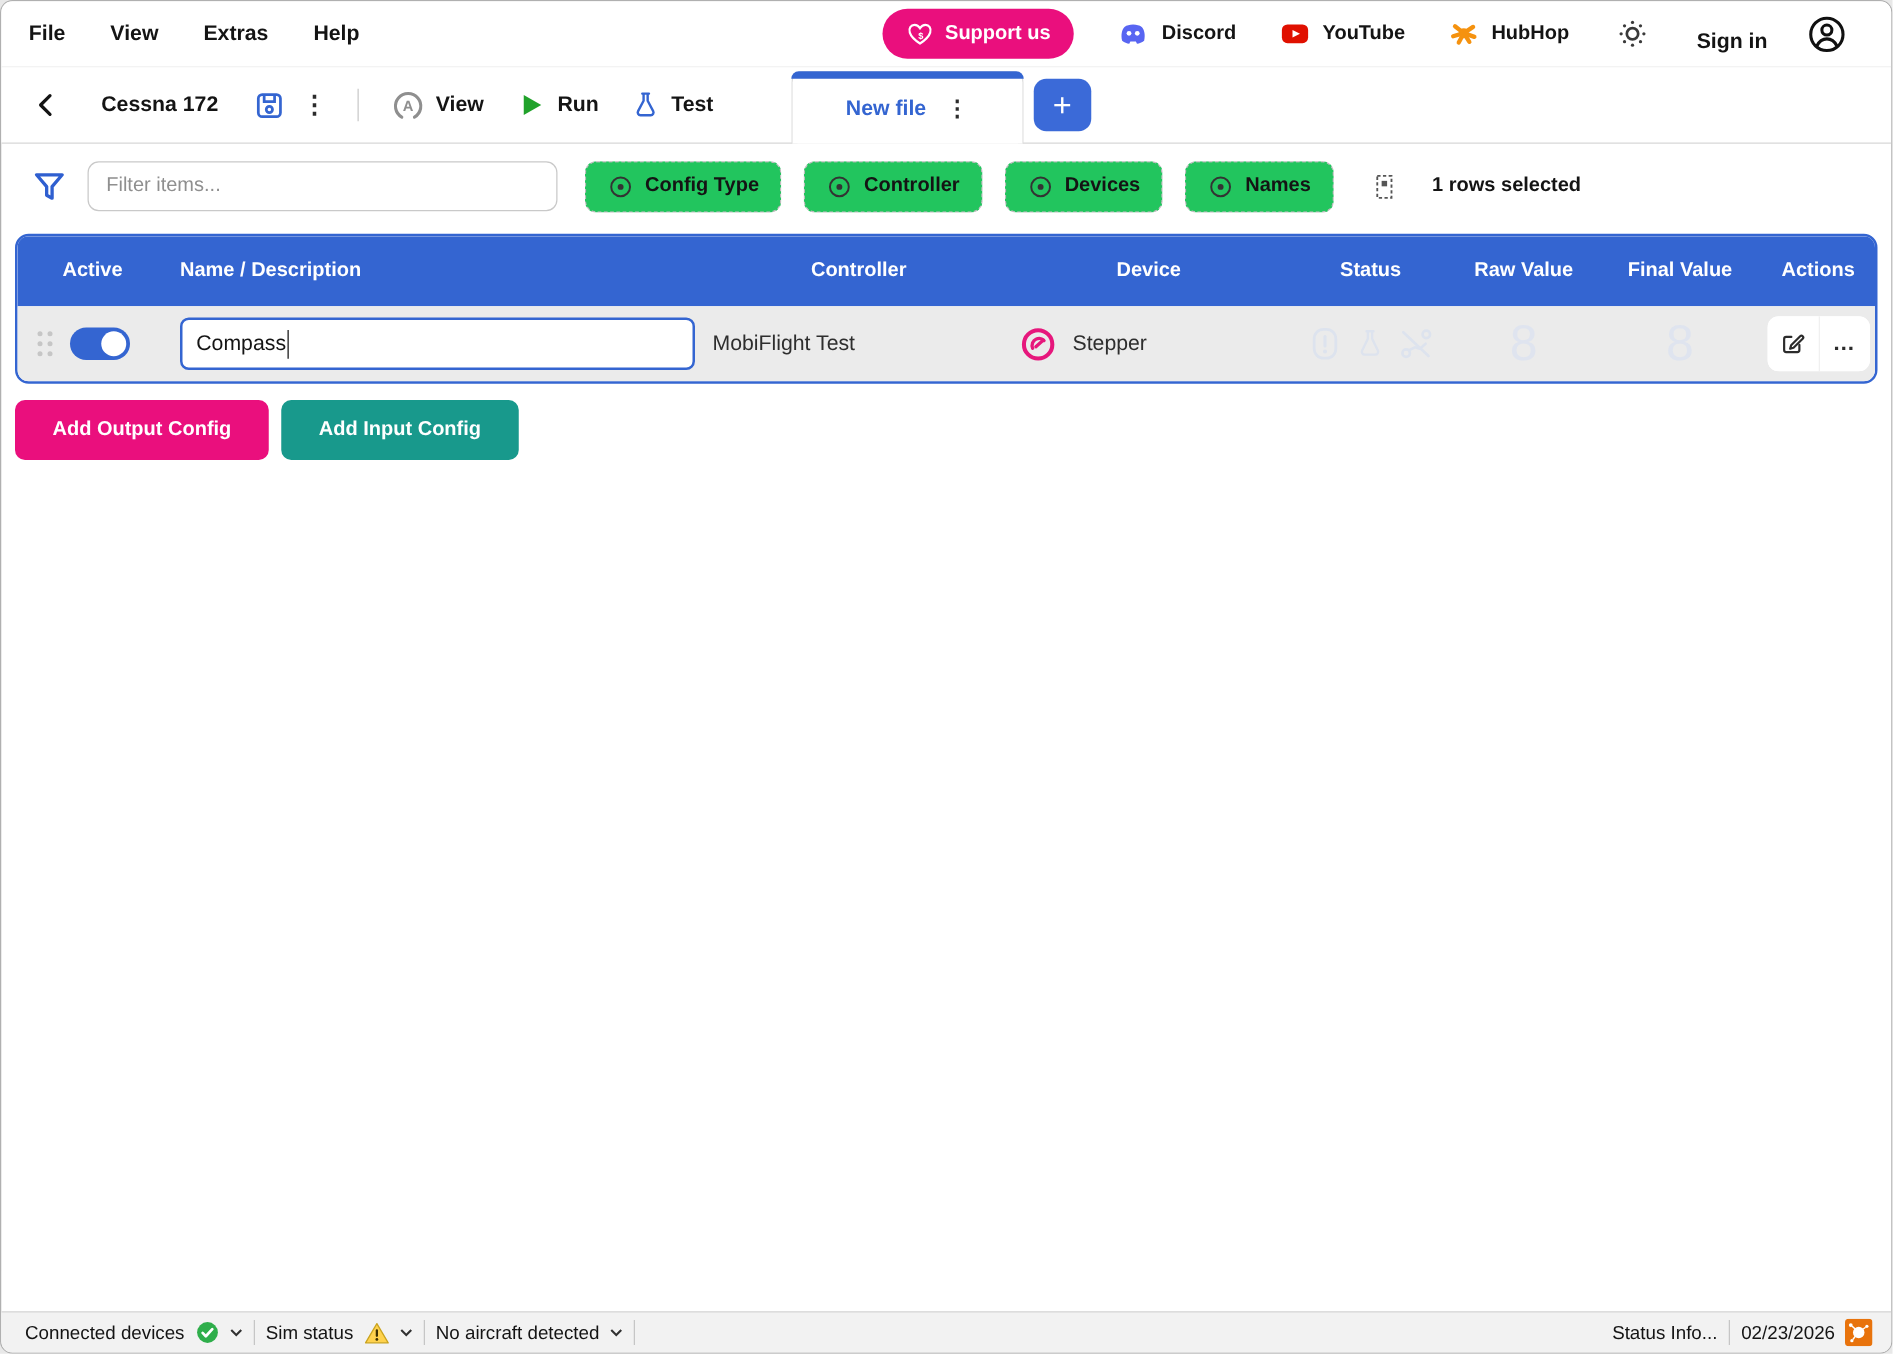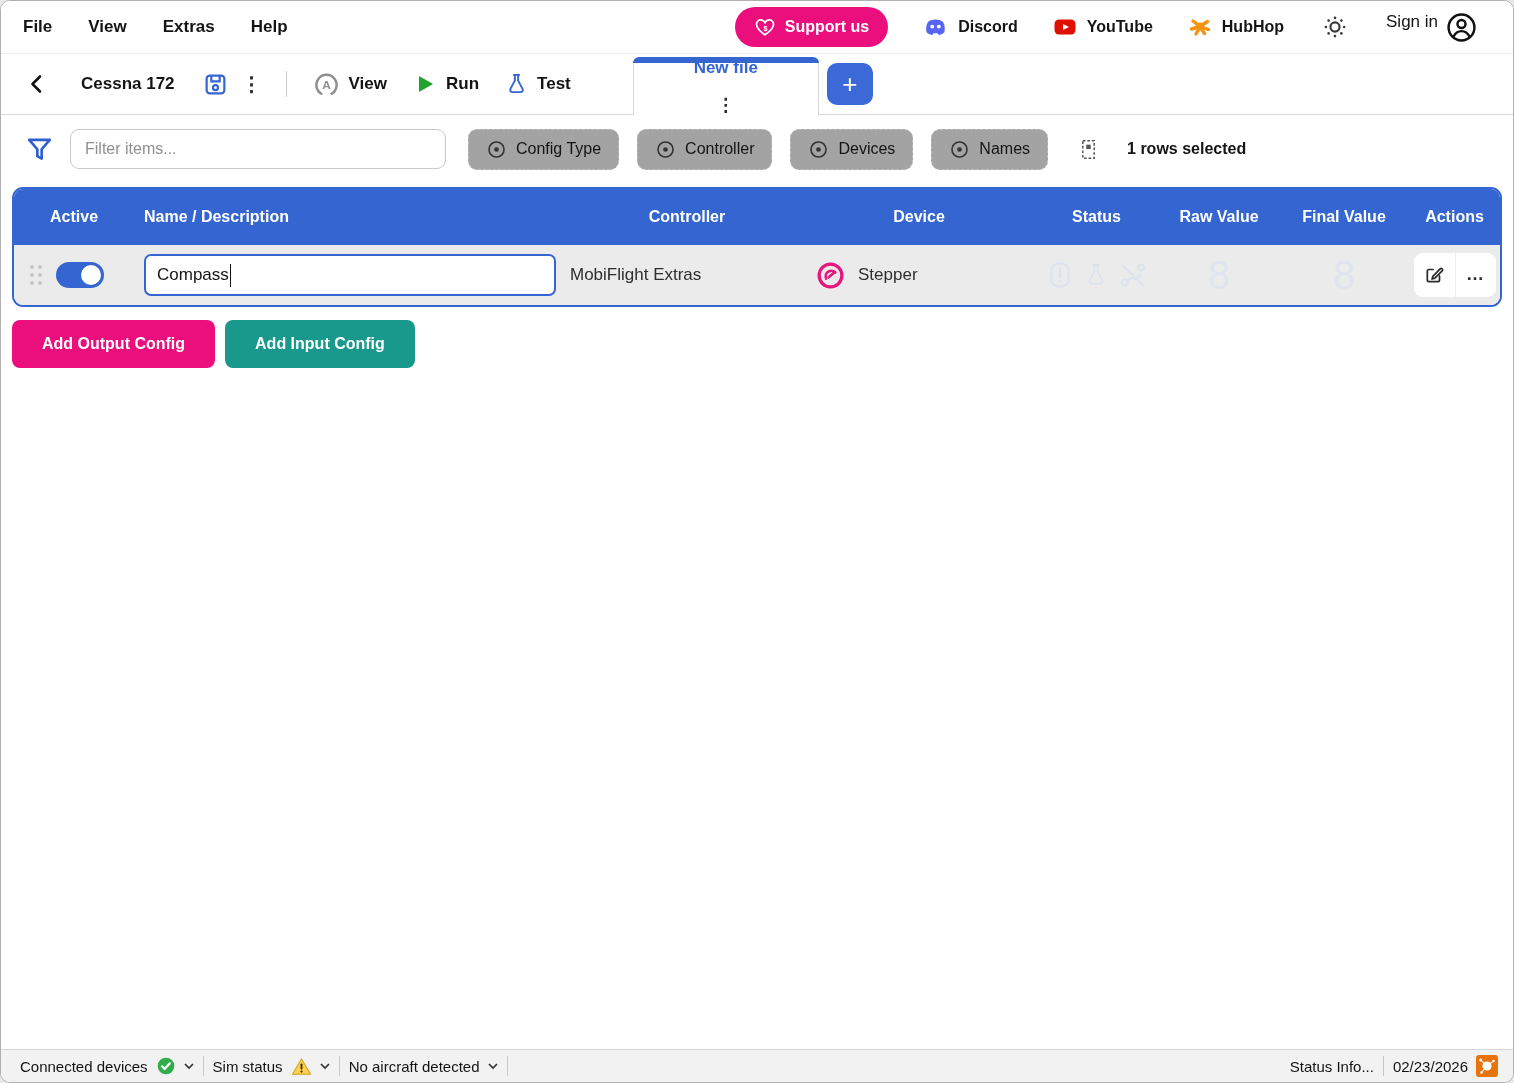--- a/index.html
+++ b/index.html
@@ -18,48 +18,48 @@
 
   
   .menubar { height:53px; background:#fff; border-bottom:1px solid #efefef; display:flex;
              align-items:center; padding:0 36px 0 22px; flex:none; }
   .menus { display:flex; gap:36px; }
   .menu-item { font-size:17px; font-weight:600; color:#141414; cursor:default; }
   .menubar-right { margin-left:auto; display:flex; align-items:center; gap:34px; }
   .pill-support { background:#ea0f7d; color:#fff; height:40px; border-radius:20px; display:flex;
                   align-items:center; gap:9px; padding:0 19px; font-size:16px; font-weight:700; border:none; }
   .link-btn { display:flex; align-items:center; gap:9px; font-size:16px; font-weight:600; color:#141414; background:none; border:none; }
-  .signin { display:flex; align-items:flex-start; gap:8px; font-size:17px; font-weight:400; color:#141414; }
+  .signin { display:flex; align-items:flex-end; gap:32px; font-size:17px; font-weight:700; color:#141414; }
 
   
   .toolbar { height:61px; border-bottom:1px solid #d8d8d8; display:flex; align-items:center;
              padding-left:20px; flex:none; position:relative; background:#fff; }
   .proj-name { font-size:17px; font-weight:700; color:#141414; margin:0 24px 0 28px; }
   .icon-btn { background:none; border:none; display:flex; align-items:center; justify-content:center; padding:4px; }
   .kebab { font-size:20px; font-weight:700; color:#2c2c2c; background:none; border:none; padding:0 10px; line-height:1; }
   .vsep { width:1px; height:26px; background:#c9c9c9; margin:0 14px; }
   .tool-label { font-size:17px; font-weight:700; color:#141414; margin-left:9px; }
   .tool-btn { background:none; border:none; display:flex; align-items:center; margin-left:26px; }
   .tab { align-self:flex-end; height:58px; width:186px; margin-left:62px; margin-bottom:-1px; background:#fff;
          border:1px solid #d8d8d8; border-bottom:none; border-radius:9px 9px 0 0; position:relative;
-         display:flex; align-items:center; justify-content:center; gap:16px; z-index:2;flex-direction:column; }
+         display:flex; align-items:center; justify-content:center; gap:16px; z-index:2; }
   .tab::before { content:""; position:absolute; top:-1px; left:-1px; right:-1px; height:6px;
                  background:#3465d1; border-radius:9px 9px 0 0; }
   .tab-label { font-size:17px; font-weight:700; color:#3465d1; }
   .tab-kebab { font-size:18px; font-weight:700; color:#2c2c2c; background:none; border:none; }
   .add-tab { width:46px; height:42px; margin-left:8px; background:#3b6ad8; border:none; border-radius:10px;
              color:#fff; font-size:26px; font-weight:400; display:flex; align-items:center; justify-content:center; line-height:1; }
 
   
   .filterbar { height:68px; display:flex; align-items:center; padding:0 24px; flex:none; gap:0; }
   .filter-input { width:376px; height:40px; border:1px solid #c9c9c9; border-radius:9px; margin-left:16px;
                   padding:8px 14px; font-size:16px; font-family:inherit; color:#222; outline:none; }
   .filter-input::placeholder { color:#8f8f8f; }
   .chip { display:flex; align-items:center; gap:9px; border:1px dashed #bcbcbc; border-radius:9px;
-          height:41px; padding:0 17px; background:#a3a3a3; font-size:16px; font-weight:400; color:#141414; margin-left:18px; }
+          height:41px; padding:0 17px; background:#22c55e; font-size:16px; font-weight:700; color:#141414; margin-left:18px; }
   .chip:first-of-type { margin-left:22px; }
   .sel-info { display:flex; align-items:center; gap:28px; margin-left:30px; font-size:16px; font-weight:600; color:#141414; }
 
   
   .grid { margin:4px 11px 0 11px; border:2px solid #3465d1; border-radius:11px; overflow:hidden; flex:none; }
   .grid-header { height:56px; background:#3465d1; display:flex; align-items:center; color:#fff;
                  font-size:16px; font-weight:700; }
   .grid-row { height:60px; background:#ebebeb; display:flex; align-items:center; }
   .c-active{ width:130px; display:flex; align-items:center; }
   .c-name  { width:426px; display:flex; align-items:center; }
@@ -291,21 +291,21 @@
             <span class="knob"></span>
           </button>
       </div>
       <div class="c-name">
         <div class="name-input">
           <span>Compass</span>
             <span class="caret"></span>
         </div>
       </div>
       <div class="c-ctrl">
-        <span class="cell-text">MobiFlight Extras</span>
+        <span class="cell-text">MobiFlight Test</span>
       </div>
       <div class="c-dev">
         <svg width="29" height="29" viewBox="0 0 24 24">
           <circle cx="12" cy="12" r="9.4" fill="none" stroke="#e6177c" stroke-width="2.7"></circle>
           <path d="M8.4 14.6c-1-2.4 0-5.1 2.4-6.1 1.8-.8 3.8-.3 5.1 1" fill="none" stroke="#e6177c" stroke-width="2.2" stroke-linecap="round"></path>
           <path d="M10.5 13.5l5-4.4" fill="none" stroke="#e6177c" stroke-width="2.2" stroke-linecap="round"></path>
         </svg>
         <span class="cell-text">Stepper</span>
       </div>
       <div class="c-status">

